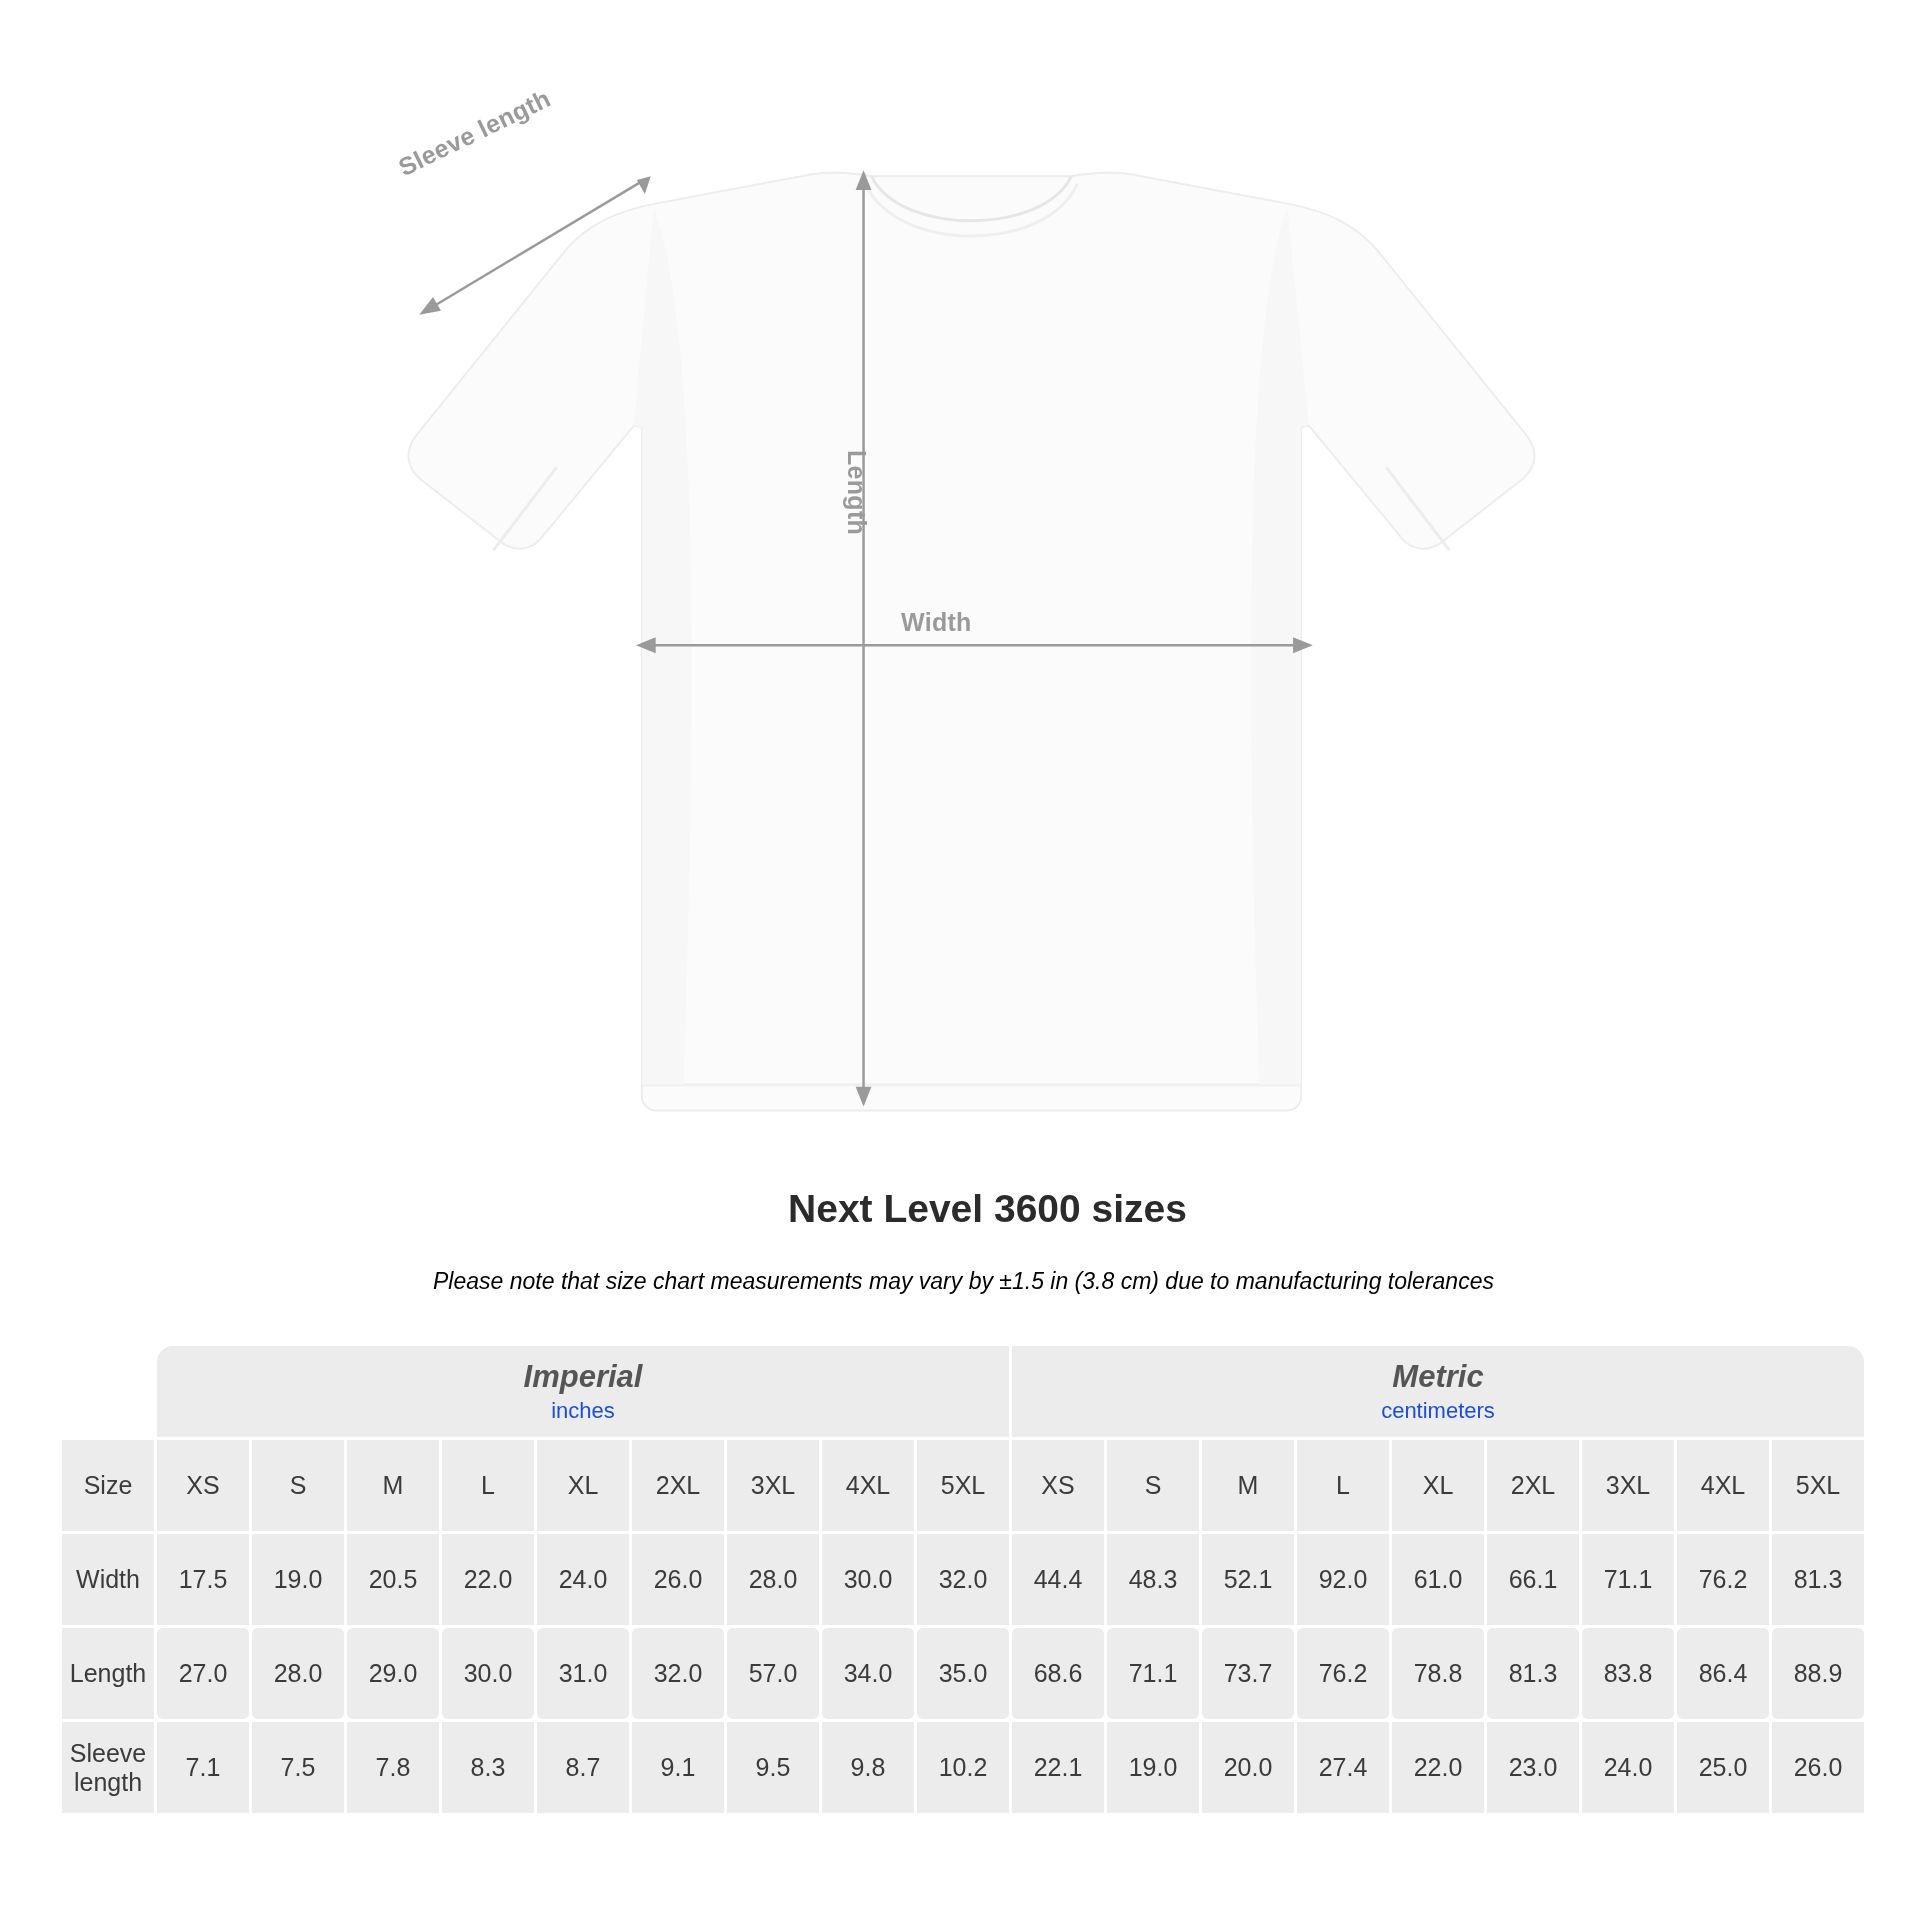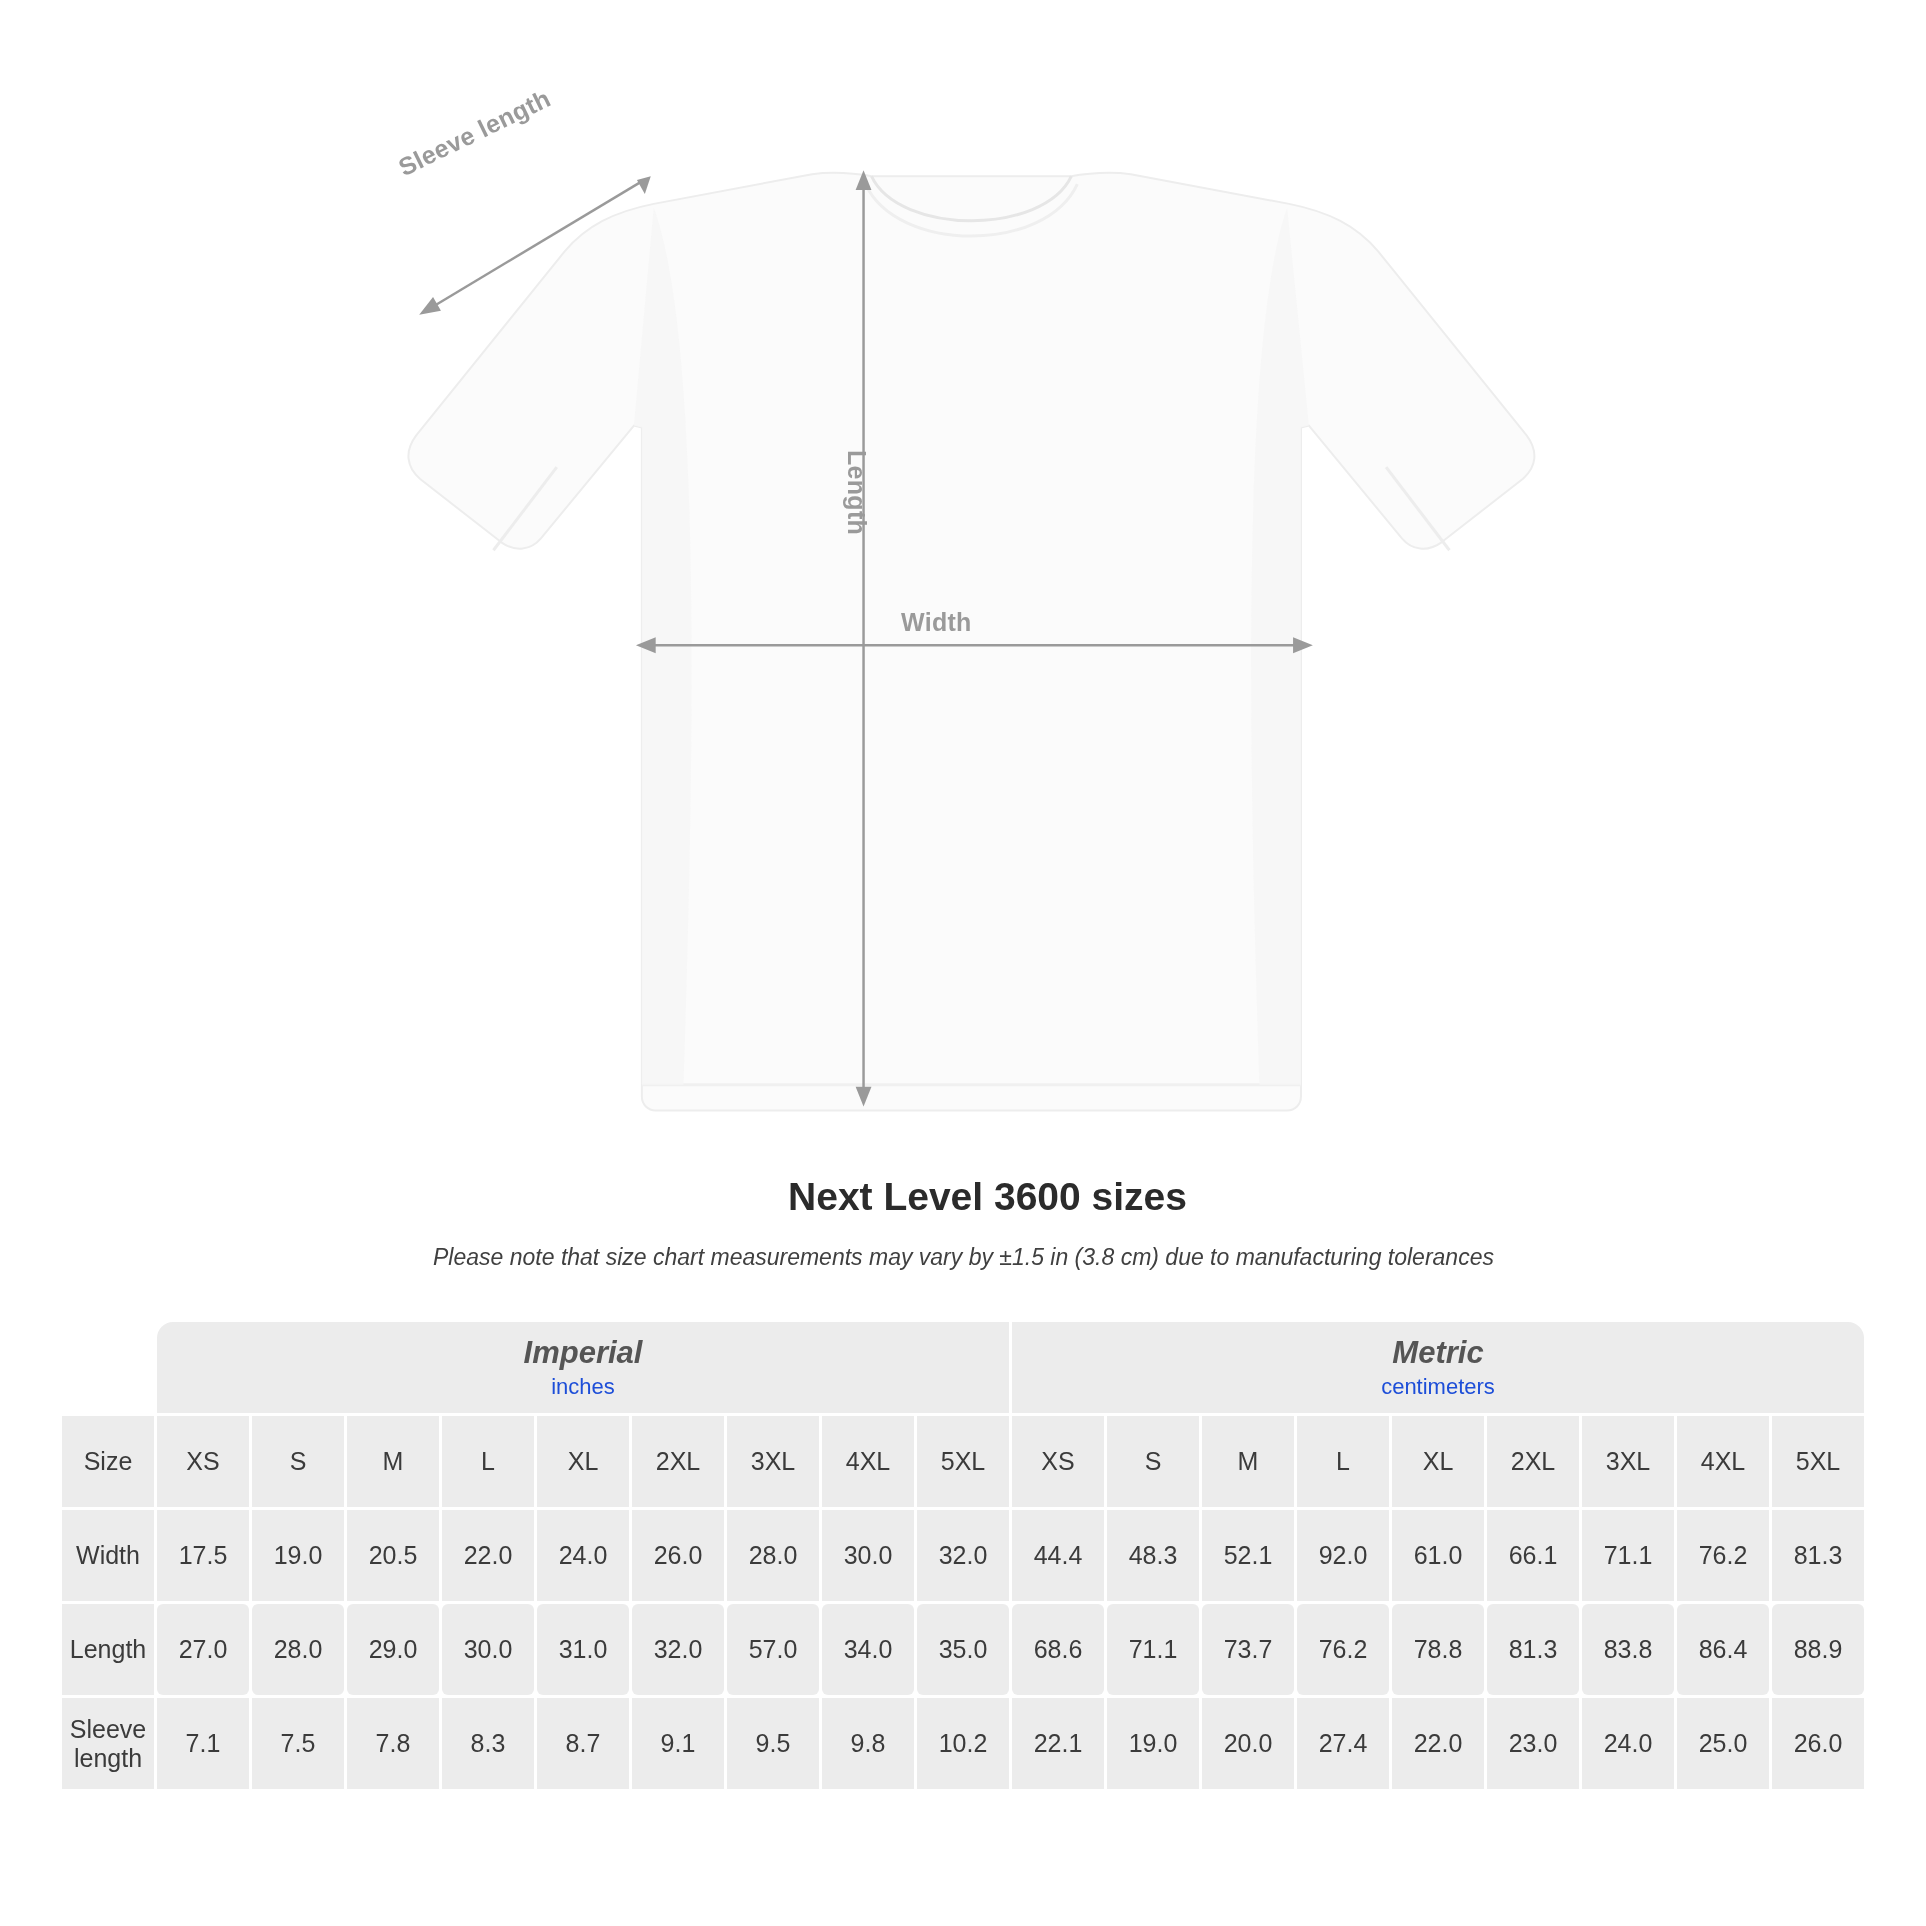--- a/index.html
+++ b/index.html
@@ -54,28 +54,28 @@
 
   
   .title-block {
     width: 1927px;
     text-align: center;
   }
   .chart-title {
     font-size: 39px;
     font-weight: bold;
     color: #2b2b2b;
-    margin: 5px;
+    margin: 17px;
     padding-top: 22px;
     padding-left: 48px;
   }
   .chart-note {
     font-size: 23px;
     font-style: italic;
-    color: #404040;
+    color: #000000;
     margin: 0;
     padding-top: 20px;
   }
 
   
   .table-wrap {
     padding: 48px 59px 0 59px;
     box-sizing: border-box;
     width: 1682px;
   }

